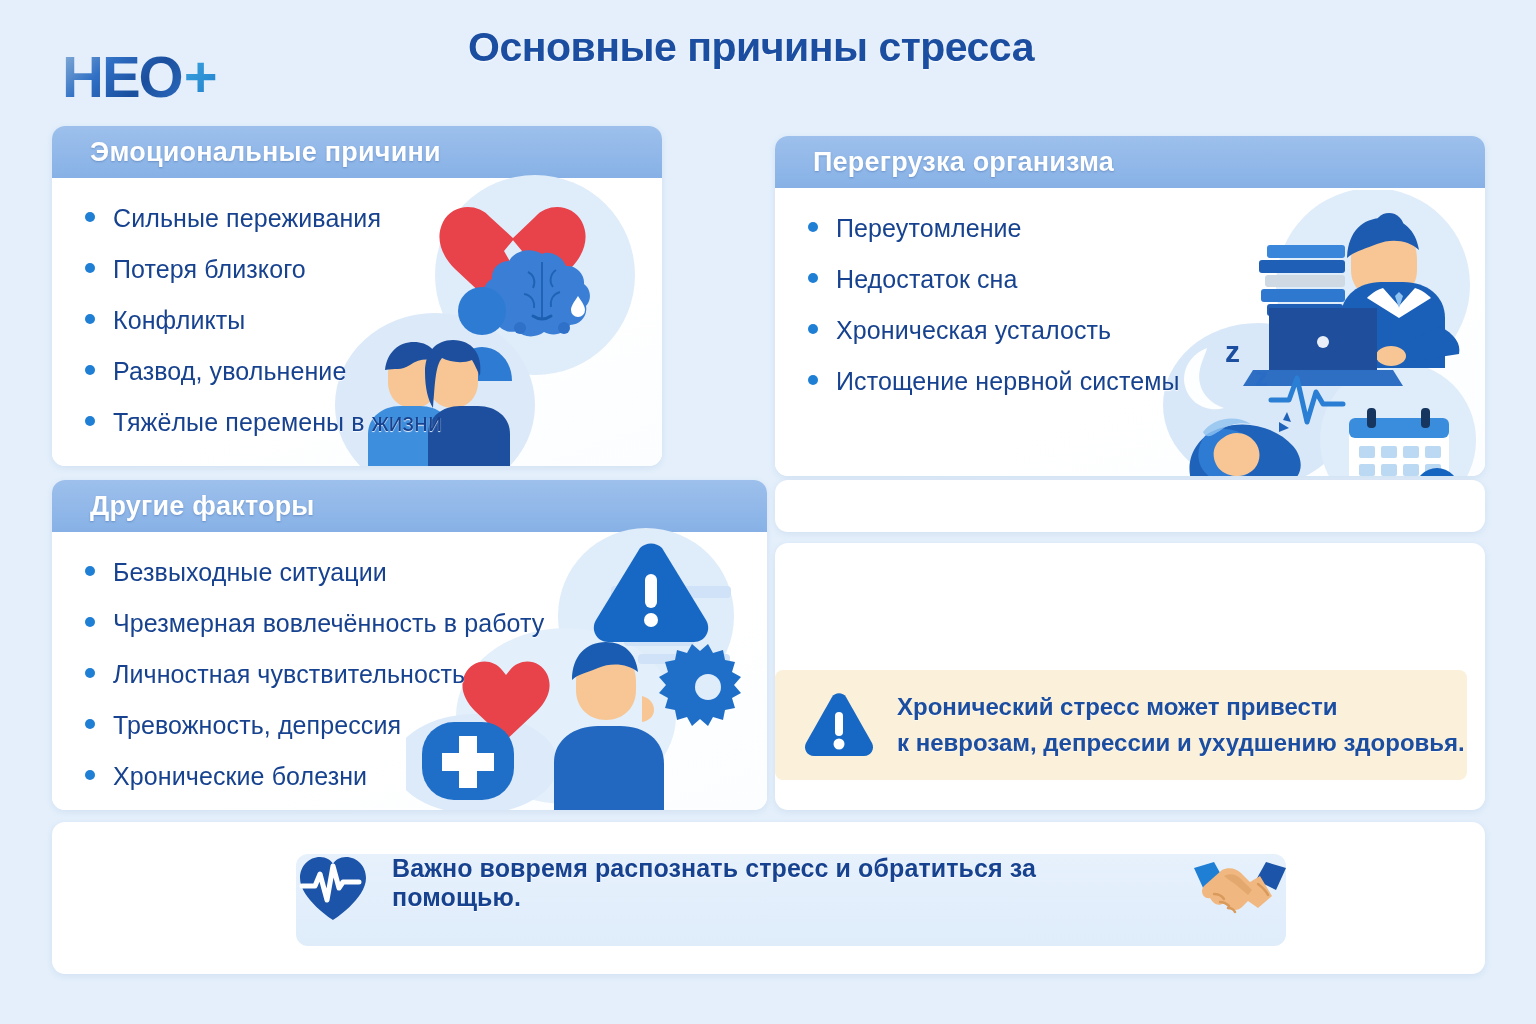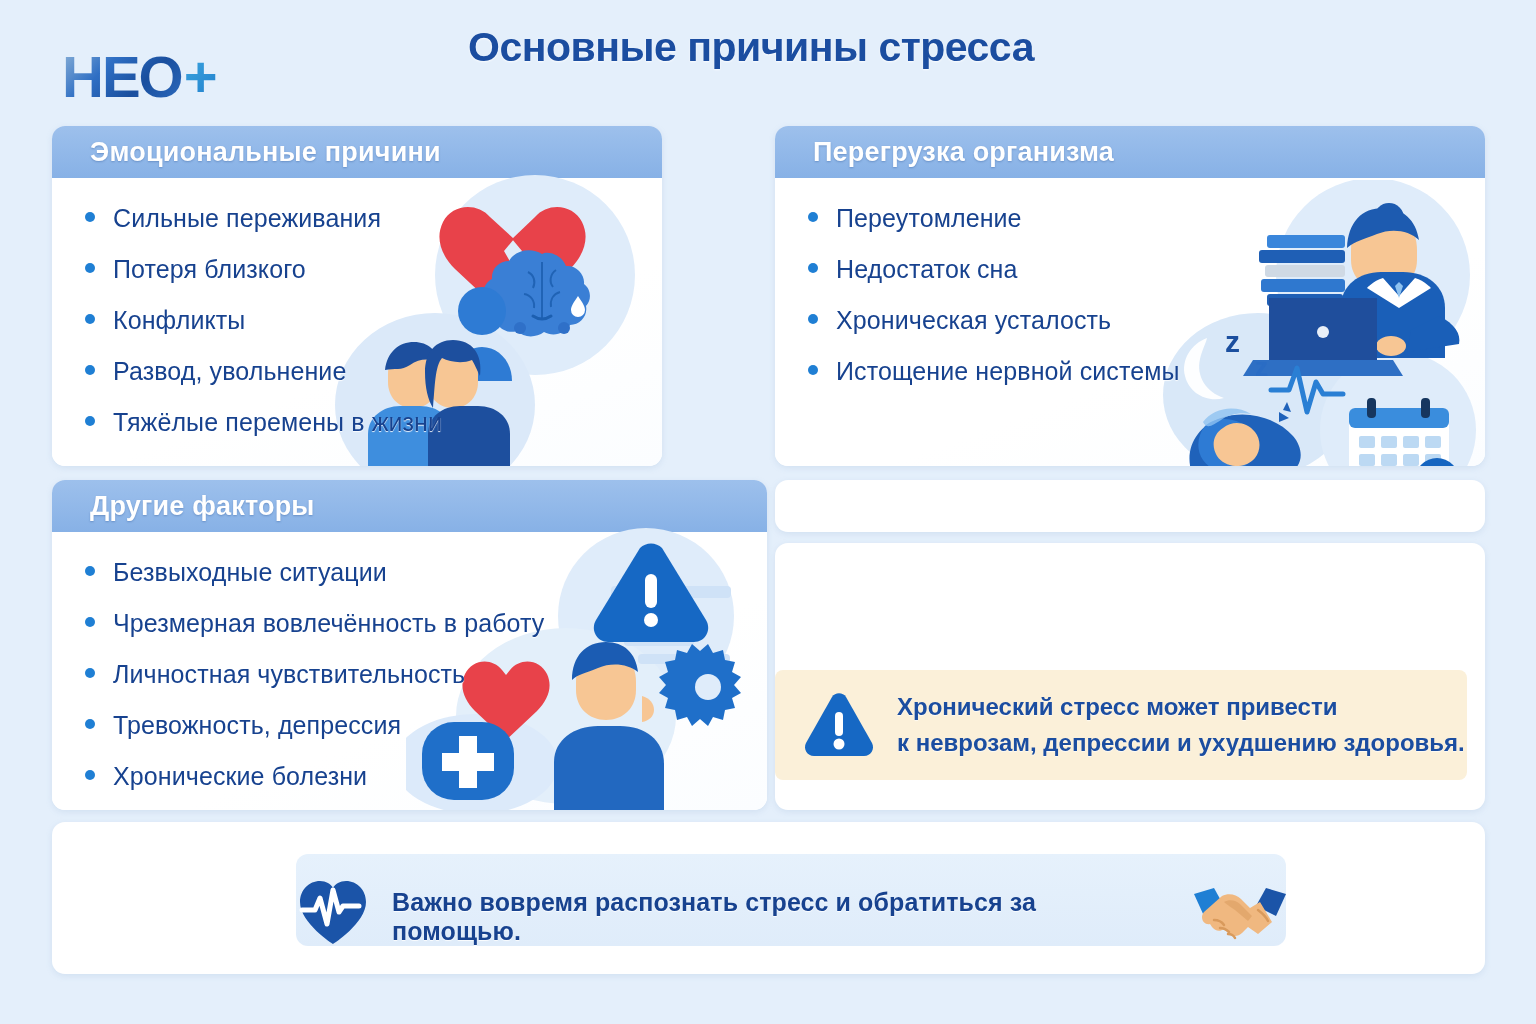--- a/index.html
+++ b/index.html
@@ -109,21 +109,21 @@
     border-radius: 50%;
     background: #1f7fd4;
     margin-right: 18px;
     flex: 0 0 auto;
     position: relative;
     top: -5px;
   }
 
   
   #card-emotional { left: 52px;  top: 126px; width: 610px; height: 340px; }
-  #card-overload  { left: 775px; top: 126px; width: 710px; height: 340px; text-align: right; }
+  #card-overload  { left: 775px; top: 136px; width: 710px; height: 340px; text-align: right; }
   #card-other     { left: 52px;  top: 480px; width: 715px; height: 330px; }
   #card-blank-strip { left: 775px; top: 480px; width: 710px; height: 52px;
                       background:#fff; border-radius: 13px;
                       box-shadow: 0 2px 6px rgba(130,160,200,0.18); position:absolute; }
   #card-warning-wrap { left: 775px; top: 543px; width: 710px; height: 267px; }
   #card-footer    { left: 52px;  top: 822px; width: 1433px; height: 152px; }
 
   
   .illo { position: absolute; z-index: 1; pointer-events: none; }
   #illo-emotional { right: 2px; top: -8px; width: 330px; height: 300px; }
@@ -153,21 +153,21 @@
   .warning-text span { display: block; }
 
   
   .footer-banner {
     position: absolute;
     left: 244px; top: 32px;
     width: 990px; height: 92px;
     background: linear-gradient(180deg, #e6f1fc 0%, #dfecfa 100%);
     border-radius: 12px;
     display: flex;
-    align-items: flex-end;
+    align-items: flex-start;
     justify-content: center;
     gap: 22px;
   }
   .footer-text {
     color: #17428f;
     font-size: 25px;
     font-weight: 600;
     text-shadow: 0 1px 1px rgba(255,255,255,0.9);
     letter-spacing: 0.1px;
   }

